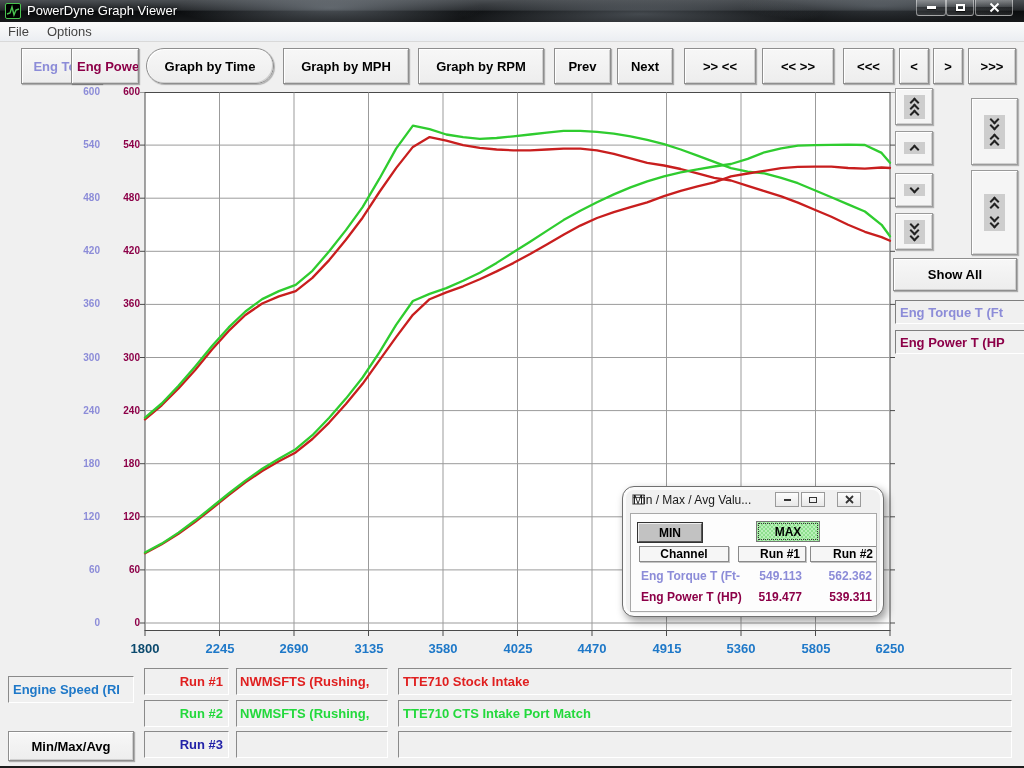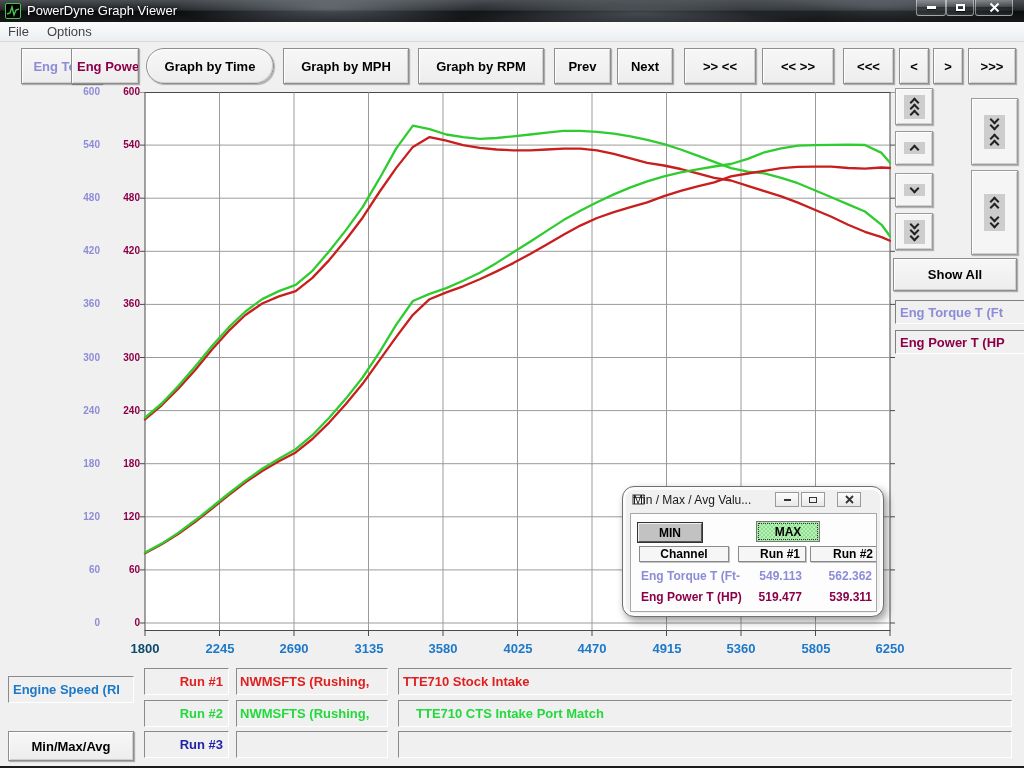--- a/index.html
+++ b/index.html
@@ -304,20 +304,20 @@
     </div>
   </div>
 
   <div class="abs bbox" style="left:8px;top:668px;width:126px;height:27px;padding-left:4px;color:#1e78c8;margin-top:8px;">Engine Speed (RI</div>
   <div class="abs bbox" style="left:144px;top:668px;width:85px;height:27px;justify-content:flex-end;padding-right:5px;color:#e02020;">Run #1</div>
   <div class="abs bbox" style="left:236px;top:668px;width:152px;height:27px;padding-left:3px;color:#e02020;">NWMSFTS (Rushing,</div>
   <div class="abs bbox" style="left:398px;top:668px;width:614px;height:27px;padding-left:4px;color:#e02020;">TTE710 Stock Intake</div>
 
   <div class="abs bbox" style="left:144px;top:700px;width:85px;height:27px;justify-content:flex-end;padding-right:5px;color:#23d93c;">Run #2</div>
   <div class="abs bbox" style="left:236px;top:700px;width:152px;height:27px;padding-left:3px;color:#23d93c;">NWMSFTS (Rushing,</div>
-  <div class="abs bbox" style="left:398px;top:700px;width:614px;height:27px;padding-left:17px;color:#23d93c;">TTE710 CTS Intake Port Match</div>
+  <div class="abs bbox" style="left:398px;top:700px;width:614px;height:27px;padding-left:4px;color:#23d93c;">TTE710 CTS Intake Port Match</div>
 
   <div class="abs btn" style="left:8px;top:731px;width:126px;height:30px;">Min/Max/Avg</div>
   <div class="abs bbox" style="left:144px;top:731px;width:85px;height:27px;justify-content:flex-end;padding-right:5px;color:#2222a8;">Run #3</div>
   <div class="abs bbox" style="left:236px;top:731px;width:152px;height:27px;"></div>
   <div class="abs bbox" style="left:398px;top:731px;width:614px;height:27px;"></div>
 
 </div>
 
 </body></html>

